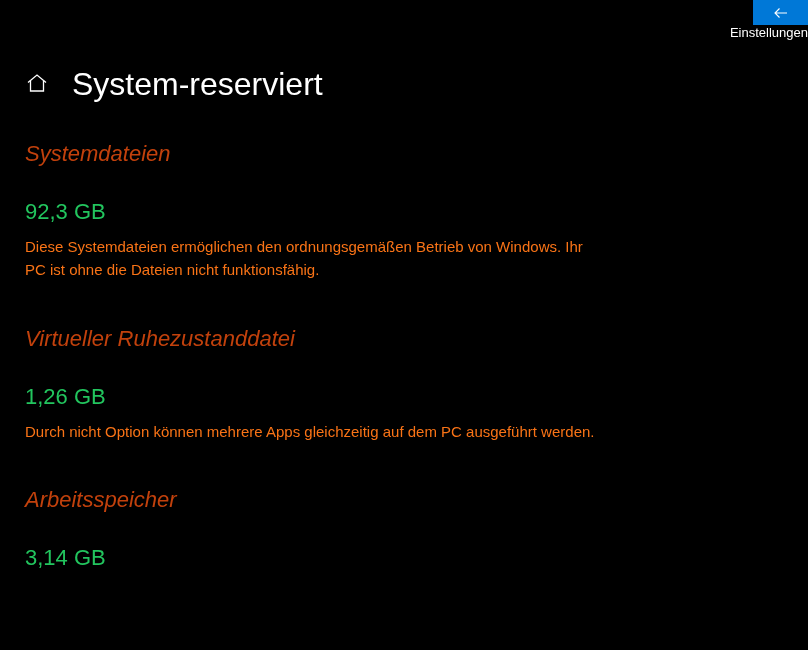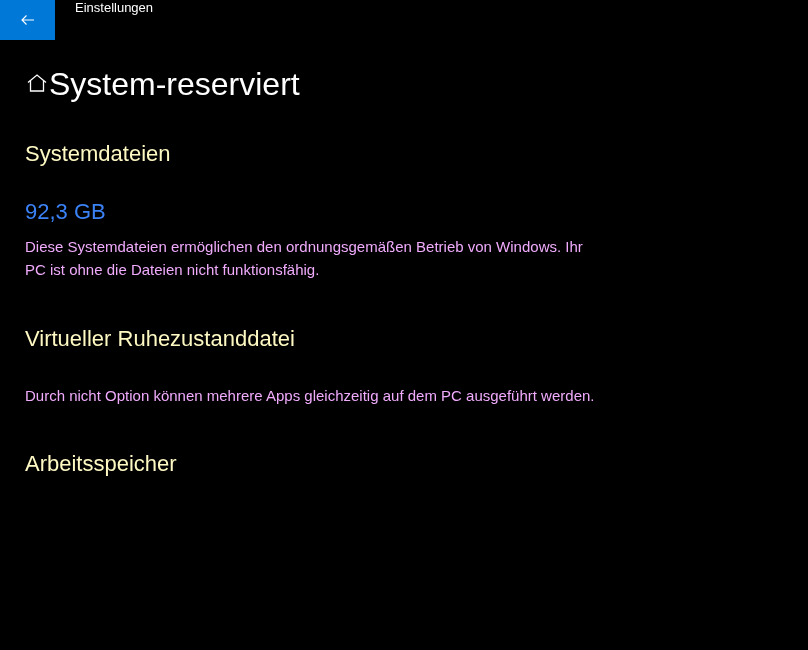--- a/index.html
+++ b/index.html
@@ -11,21 +11,22 @@
       background: #000000;
       color: #ffffff;
       font-family: "Segoe UI", -apple-system, sans-serif;
       width: 808px;
       height: 650px;
       overflow: hidden;
     }
     .titlebar {
       height: 40px;
       display: flex;
-      align-items: flex-start;
+      align-items: flex-end;
+      flex-direction: column;
     }
     .back-button {
       width: 55px;
       height: 40px;
       background: #0078d7;
       display: flex;
       align-items: center;
       justify-content: center;
       cursor: pointer;
     }
@@ -42,53 +43,55 @@
       font-weight: 400;
       color: #ffffff;
     }
     .content {
       padding-left: 25px;
       padding-top: 26px;
     }
     .header-row {
       display: flex;
       align-items: center;
+      gap: 23px;
       margin-bottom: 38px;
     }
     .home-icon svg {
       width: 24px;
       height: 24px;
       fill: none;
       stroke: #ffffff;
       stroke-width: 1.3;
     }
     .page-title {
       font-size: 32px;
       font-weight: 400;
       color: #ffffff;
     }
     .section {
       margin-bottom: 44px;
     }
     .section-heading {
       font-size: 22px;
       font-weight: 400;
-      color: #fef9c3;
+      color: #c2410c;
       margin-bottom: 32px;
+      font-style: italic;
     }
     .section-value {
       font-size: 22px;
       font-weight: 400;
-      color: #3b82f6;
+      color: #22c55e;
       margin-bottom: 10px;
     }
     .section-desc {
       font-size: 15px;
       font-weight: 400;
-      color: #f0abfc;
+      color: #f97316;
       line-height: 1.55;
       max-width: 780px;
     }
   </style>
 </head>
 <body>
 
 <div class="titlebar">
   <div class="back-button">
     <svg viewBox="0 0 24 24">
@@ -110,19 +113,21 @@
   </div>
 
   <div class="section">
     <div class="section-heading">Systemdateien</div>
     <div class="section-value">92,3 GB</div>
     <div class="section-desc" style="max-width:560px">Diese Systemdateien ermöglichen den ordnungsgemäßen Betrieb von Windows. Ihr PC ist ohne die Dateien nicht funktionsfähig.</div>
   </div>
 
   <div class="section">
     <div class="section-heading">Virtueller Ruhezustanddatei</div>
+    <div class="section-value">1,26 GB</div>
     <div class="section-desc">Durch nicht Option können mehrere Apps gleichzeitig auf dem PC ausgeführt werden.</div>
   </div>
 
   <div class="section">
     <div class="section-heading">Arbeitsspeicher</div>
+    <div class="section-value">3,14 GB</div>
   </div>
 </div>
 
 </body></html>

